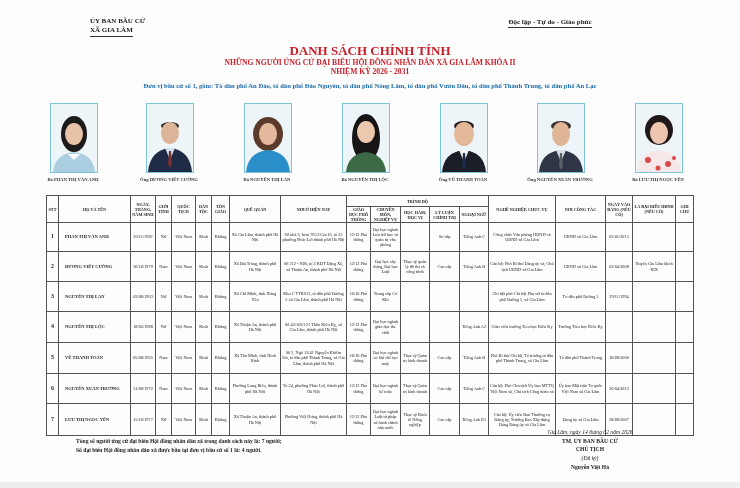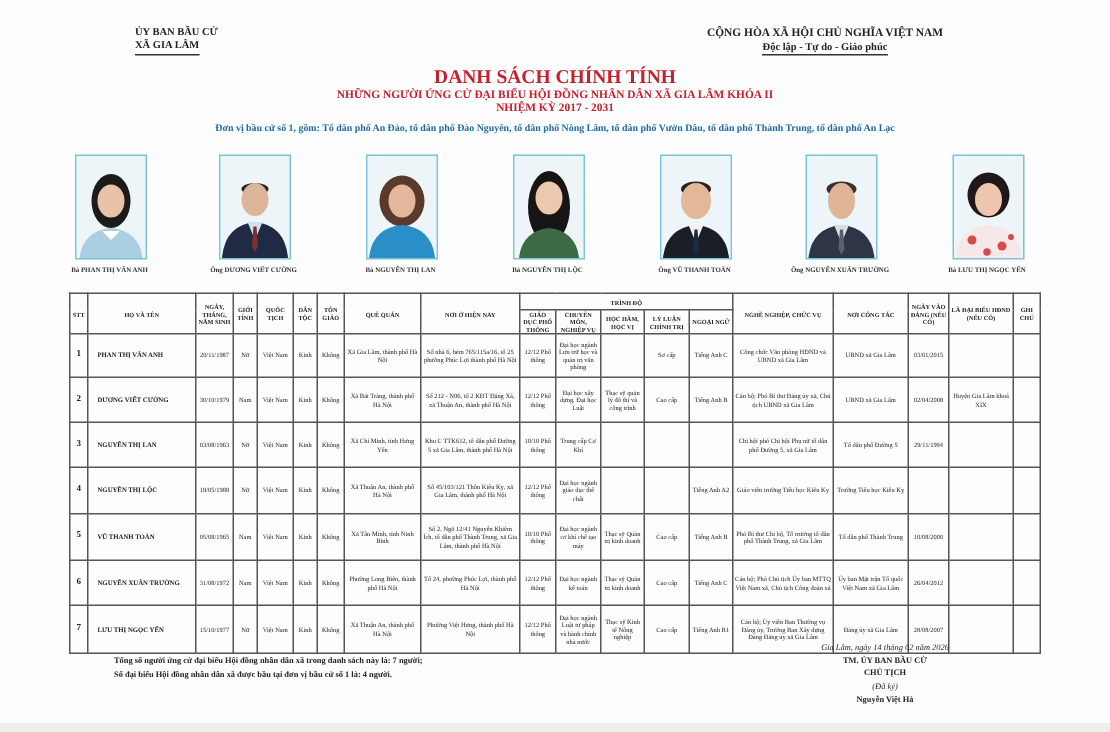--- a/index.html
+++ b/index.html
@@ -38,28 +38,27 @@
 </style>
 </head>
 <body>
 
 <div class="abs hdr-left">
   <div>ỦY BAN BẦU CỬ</div>
   <div><span class="ul">XÃ GIA LÂM</span></div>
 </div>
 
 <div class="abs hdr-right">
-  <div>CỘNG HÒA XÃ HỘI CHỦ NGHĨA VIỆT NAM</div>
   <div><span class="motto">Độc lập - Tự do - Giáo phúc</span></div>
 </div>
 
 <div class="abs title">
   <div class="t1">DANH SÁCH CHÍNH TÍNH</div>
   <div class="t2">NHỮNG NGƯỜI ỨNG CỬ ĐẠI BIỂU HỘI ĐỒNG NHÂN DÂN XÃ GIA LÂM KHÓA II</div>
-  <div class="t3">NHIỆM KỲ 2017 - 2031</div>
+  <div class="t3">NHIỆM KỲ 2026 - 2031</div>
 </div>
 
 <div class="abs unit">Đơn vị bầu cử số 1, gồm: Tổ dân phố An Đào, tổ dân phố Đào Nguyên, tổ dân phố Nông Lâm, tổ dân phố Vườn Dâu, tổ dân phố Thành Trung, tổ dân phố An Lạc</div>
 
 <div>
   <div class="photo" style="left:50px">
     <svg viewBox="0 0 46 68">
         <rect width="46" height="68" fill="#eef5f8"></rect>
         <ellipse cx="23" cy="30" rx="13" ry="18" fill="#1c1a1a"></ellipse>
         <ellipse cx="23" cy="30" rx="9" ry="11" fill="#e8c3a8"></ellipse>

